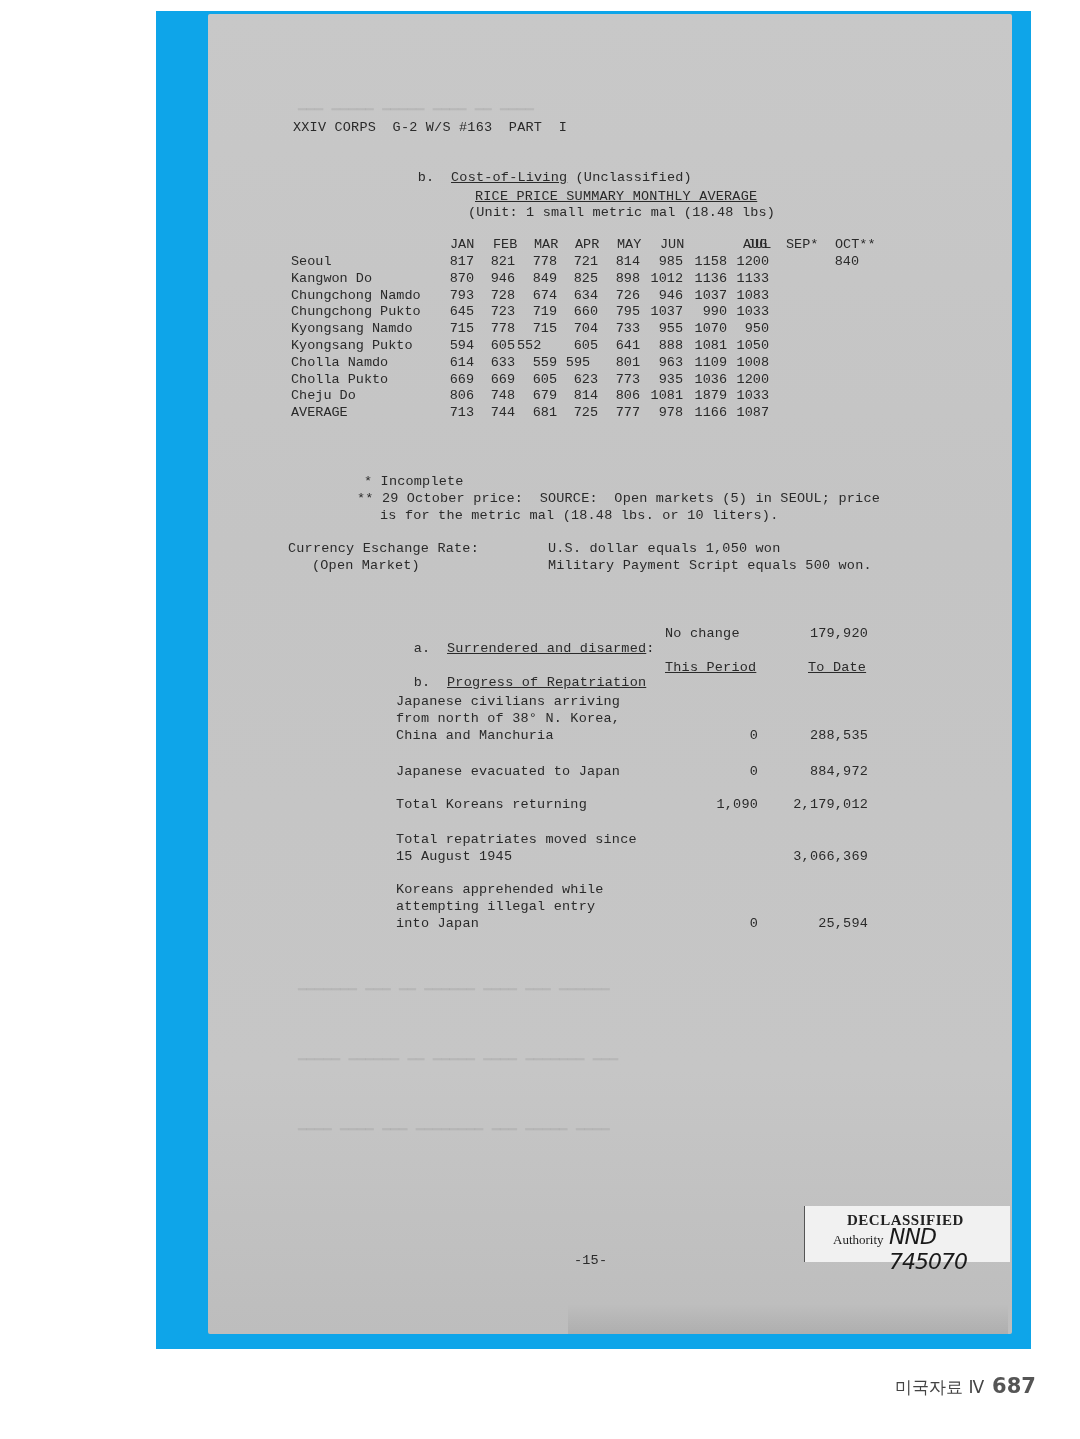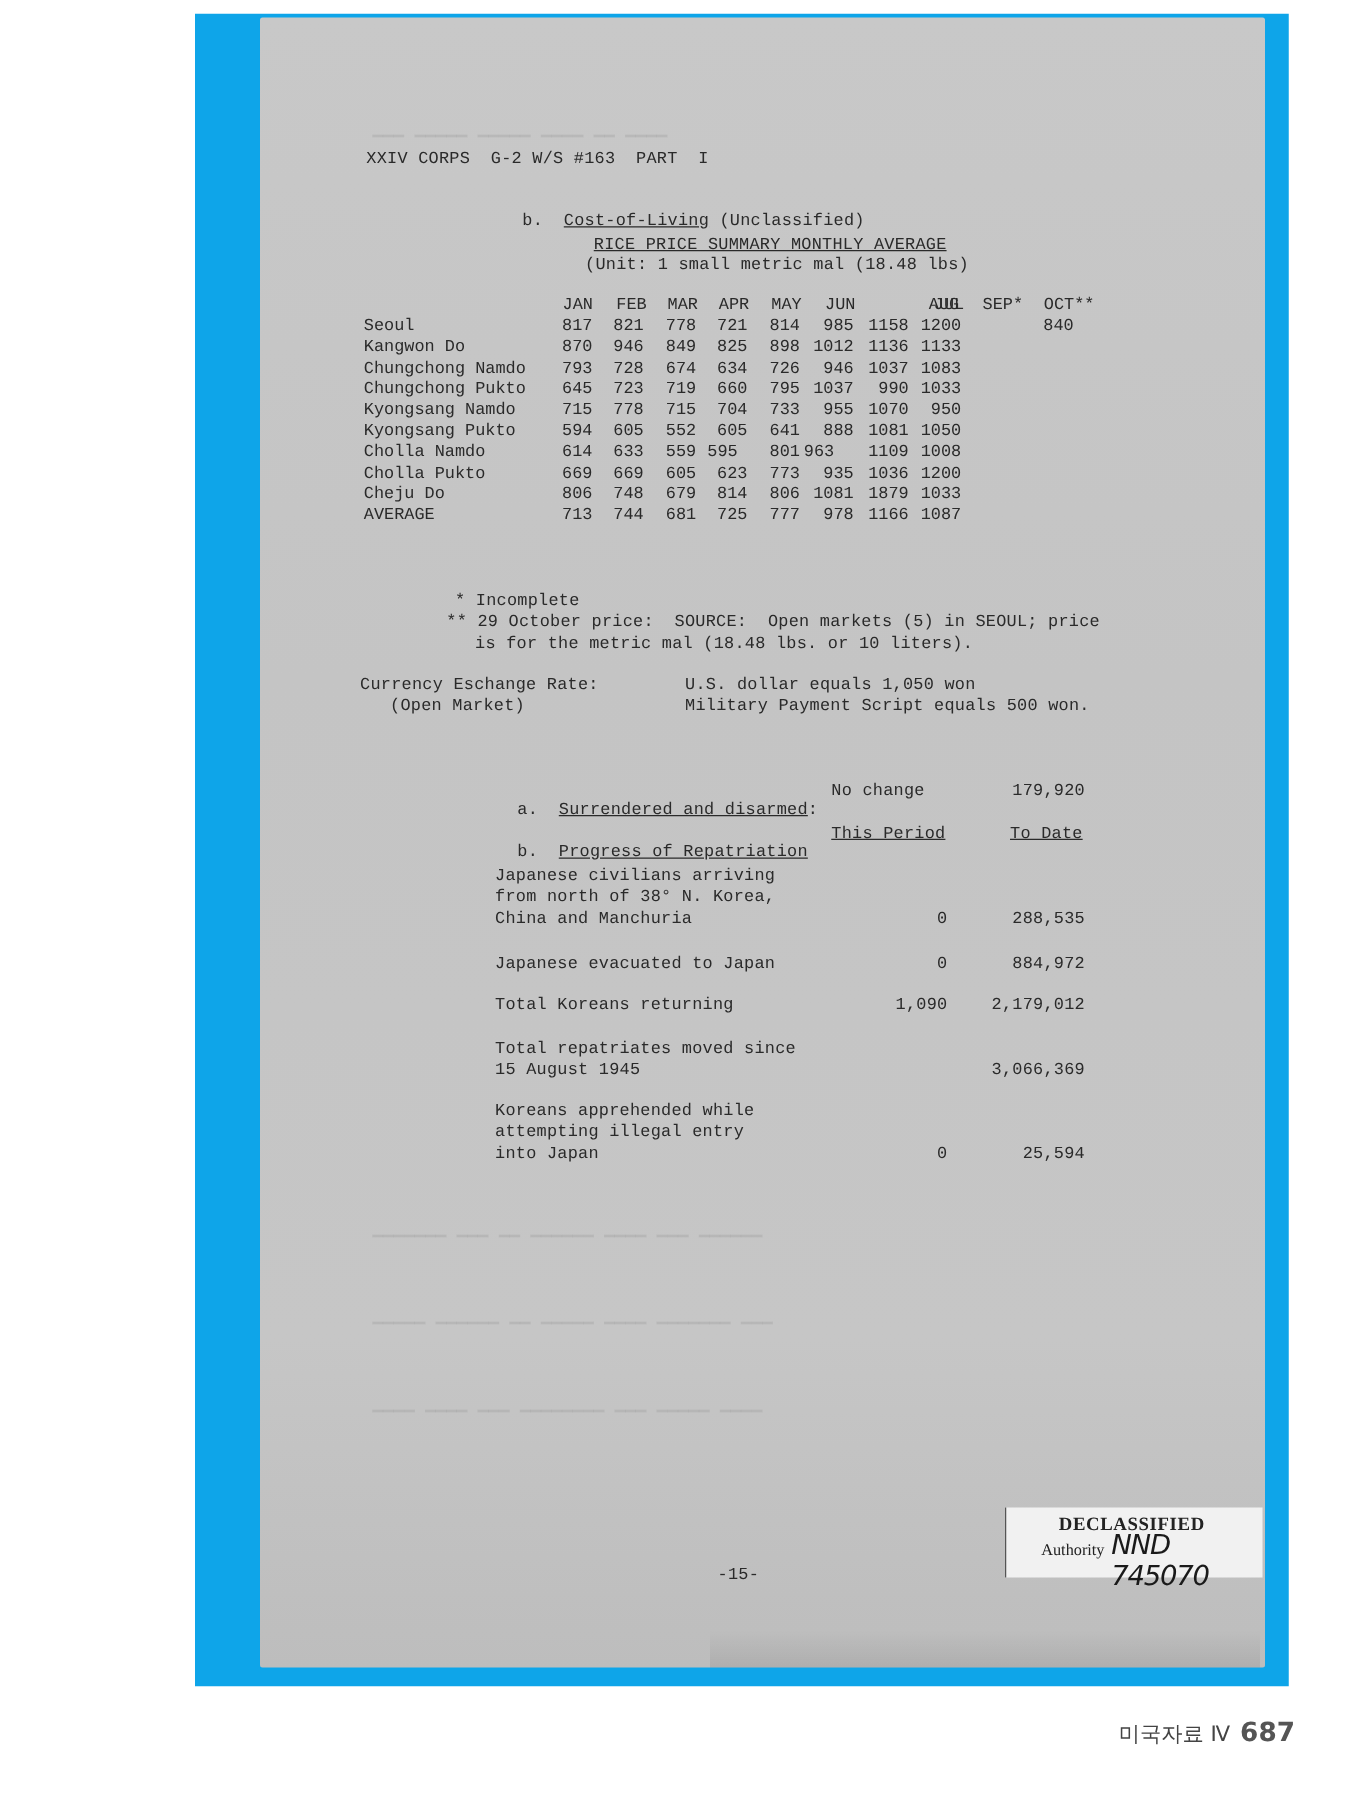--- a/index.html
+++ b/index.html
@@ -137,37 +137,37 @@
             <span class="cell" style="left: 435px; width: 40px; text-align: right;">955</span>
             <span class="cell" style="left: 479px; width: 40px; text-align: right;">1070</span>
             <span class="cell" style="left: 521px; width: 40px; text-align: right;">950</span>
             <span class="cell" style="left: 560px; width: 40px; text-align: right;"></span>
             <span class="cell" style="left: 611px; width: 40px; text-align: right;"></span>
           </div>
           <div class="tbl-row" style="top: 101px;">
             <span class="cell" style="left: 83px;">Kyongsang Pukto</span>
             <span class="cell" style="left: 226px; width: 40px; text-align: right;">594</span>
             <span class="cell" style="left: 267px; width: 40px; text-align: right;">605</span>
-            <span class="cell" style="left: 309px; width: 40px; text-align: right;">552</span>
+            <span class="cell" style="left: 309px; width: 40px; ">552</span>
             <span class="cell" style="left: 350px; width: 40px; text-align: right;">605</span>
             <span class="cell" style="left: 392px; width: 40px; text-align: right;">641</span>
             <span class="cell" style="left: 435px; width: 40px; text-align: right;">888</span>
             <span class="cell" style="left: 479px; width: 40px; text-align: right;">1081</span>
             <span class="cell" style="left: 521px; width: 40px; text-align: right;">1050</span>
             <span class="cell" style="left: 560px; width: 40px; text-align: right;"></span>
             <span class="cell" style="left: 611px; width: 40px; text-align: right;"></span>
           </div>
           <div class="tbl-row" style="top: 117.8px;">
             <span class="cell" style="left: 83px;">Cholla Namdo</span>
             <span class="cell" style="left: 226px; width: 40px; text-align: right;">614</span>
             <span class="cell" style="left: 267px; width: 40px; text-align: right;">633</span>
             <span class="cell" style="left: 309px; width: 40px; text-align: right;">559</span>
             <span class="cell" style="left: 350px; width: 40px; text-align: center;">595</span>
             <span class="cell" style="left: 392px; width: 40px; text-align: right;">801</span>
-            <span class="cell" style="left: 435px; width: 40px; ">963</span>
+            <span class="cell" style="left: 435px; width: 40px; text-align: right;">963</span>
             <span class="cell" style="left: 479px; width: 40px; text-align: right;">1109</span>
             <span class="cell" style="left: 521px; width: 40px; text-align: right;">1008</span>
             <span class="cell" style="left: 560px; width: 40px; text-align: right;"></span>
             <span class="cell" style="left: 611px; width: 40px; text-align: right;"></span>
           </div>
           <div class="tbl-row" style="top: 134.6px;">
             <span class="cell" style="left: 83px;">Cholla Pukto</span>
             <span class="cell" style="left: 226px; width: 40px; text-align: right;">669</span>
             <span class="cell" style="left: 267px; width: 40px; text-align: right;">669</span>
             <span class="cell" style="left: 309px; width: 40px; text-align: right;">605</span>

